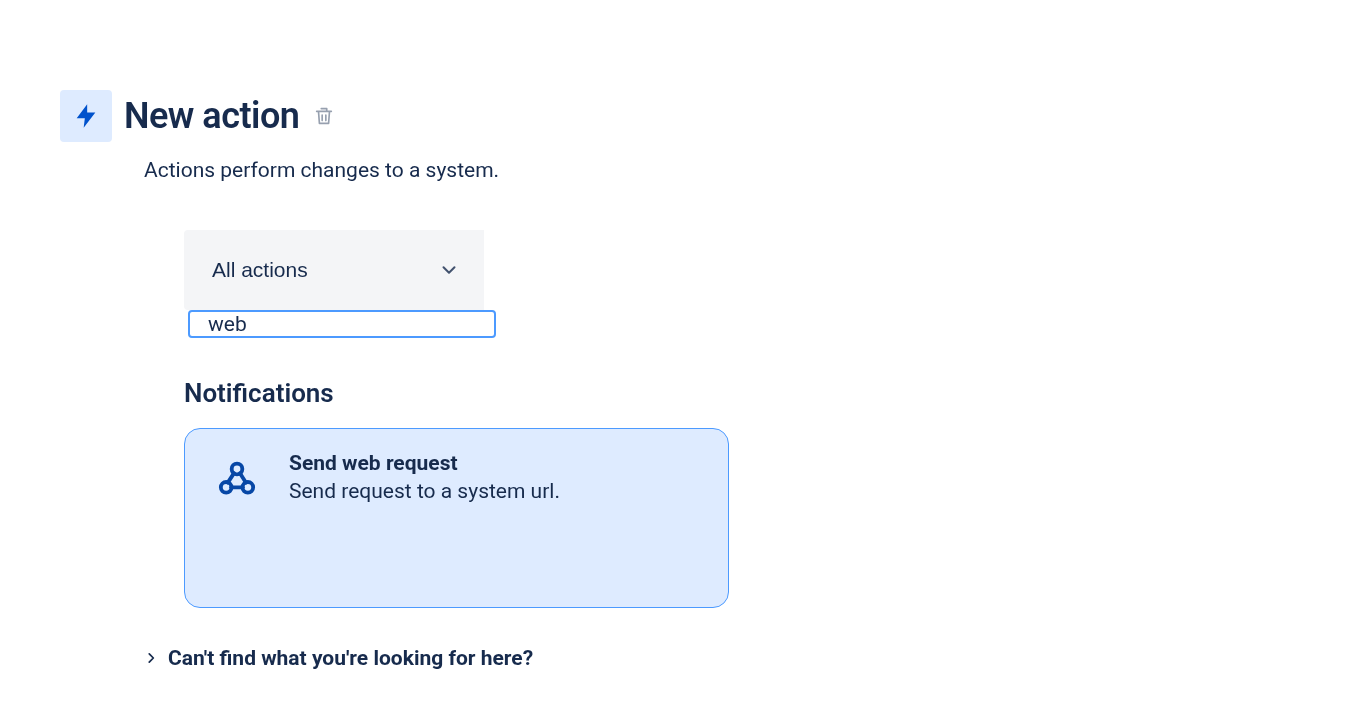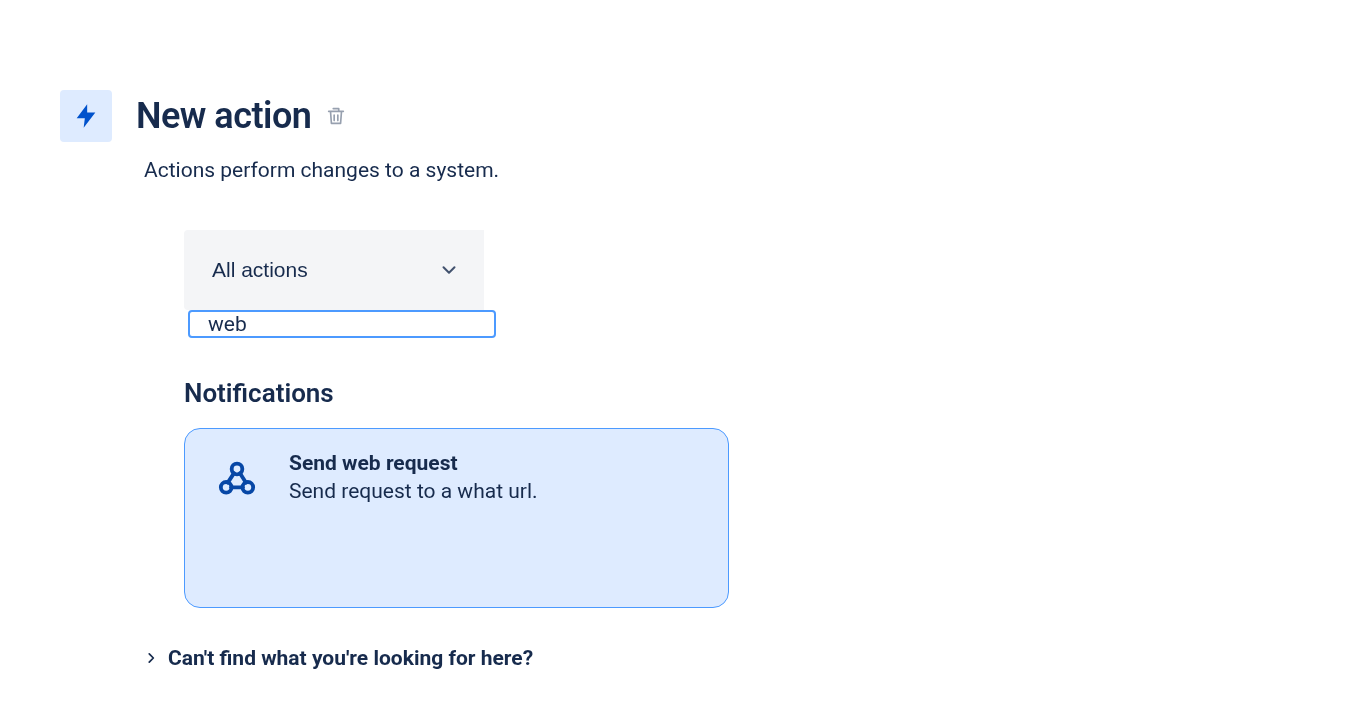--- a/index.html
+++ b/index.html
@@ -8,21 +8,21 @@
     background: #ffffff;
     color: #172B4D;
     width: 1360px;
     height: 708px;
     padding-top: 90px;
     padding-left: 60px;
   }
   .header-row {
     display: flex;
     align-items: center;
-    gap: 24px;
+    gap: 12px;
   }
   .header-icon-box {
     width: 52px;
     height: 52px;
     background: #DEEBFF;
     border-radius: 4px;
     display: flex;
     align-items: center;
     justify-content: center;
     flex-shrink: 0;
@@ -189,21 +189,21 @@
         <circle cx="12" cy="6" r="3.2" stroke="#0747A6" stroke-width="2.3"></circle>
         <circle cx="5.5" cy="17" r="3.2" stroke="#0747A6" stroke-width="2.3"></circle>
         <circle cx="18.5" cy="17" r="3.2" stroke="#0747A6" stroke-width="2.3"></circle>
         <path d="M10.2 8.5 L6.5 14.2" stroke="#0747A6" stroke-width="2.3" stroke-linecap="round"></path>
         <path d="M13.8 8.5 L17.4 14.2" stroke="#0747A6" stroke-width="2.3" stroke-linecap="round"></path>
         <path d="M8.5 17 L15.5 17" stroke="#0747A6" stroke-width="2.3" stroke-linecap="round"></path>
       </svg>
     </div>
     <div class="card-text">
       <div class="card-title">Send web request</div>
-      <div class="card-desc">Send request to a what url.</div>
+      <div class="card-desc">Send request to a system url.</div>
     </div>
   </div>
 
   <div class="help-row">
     <svg viewBox="0 0 24 24" fill="none">
       <path d="M9 5l7 7-7 7" stroke="#172B4D" stroke-width="3" stroke-linecap="round" stroke-linejoin="round"></path>
     </svg>
     <span class="help-text">Can't find what you're looking for here?</span>
   </div>
 </div>

